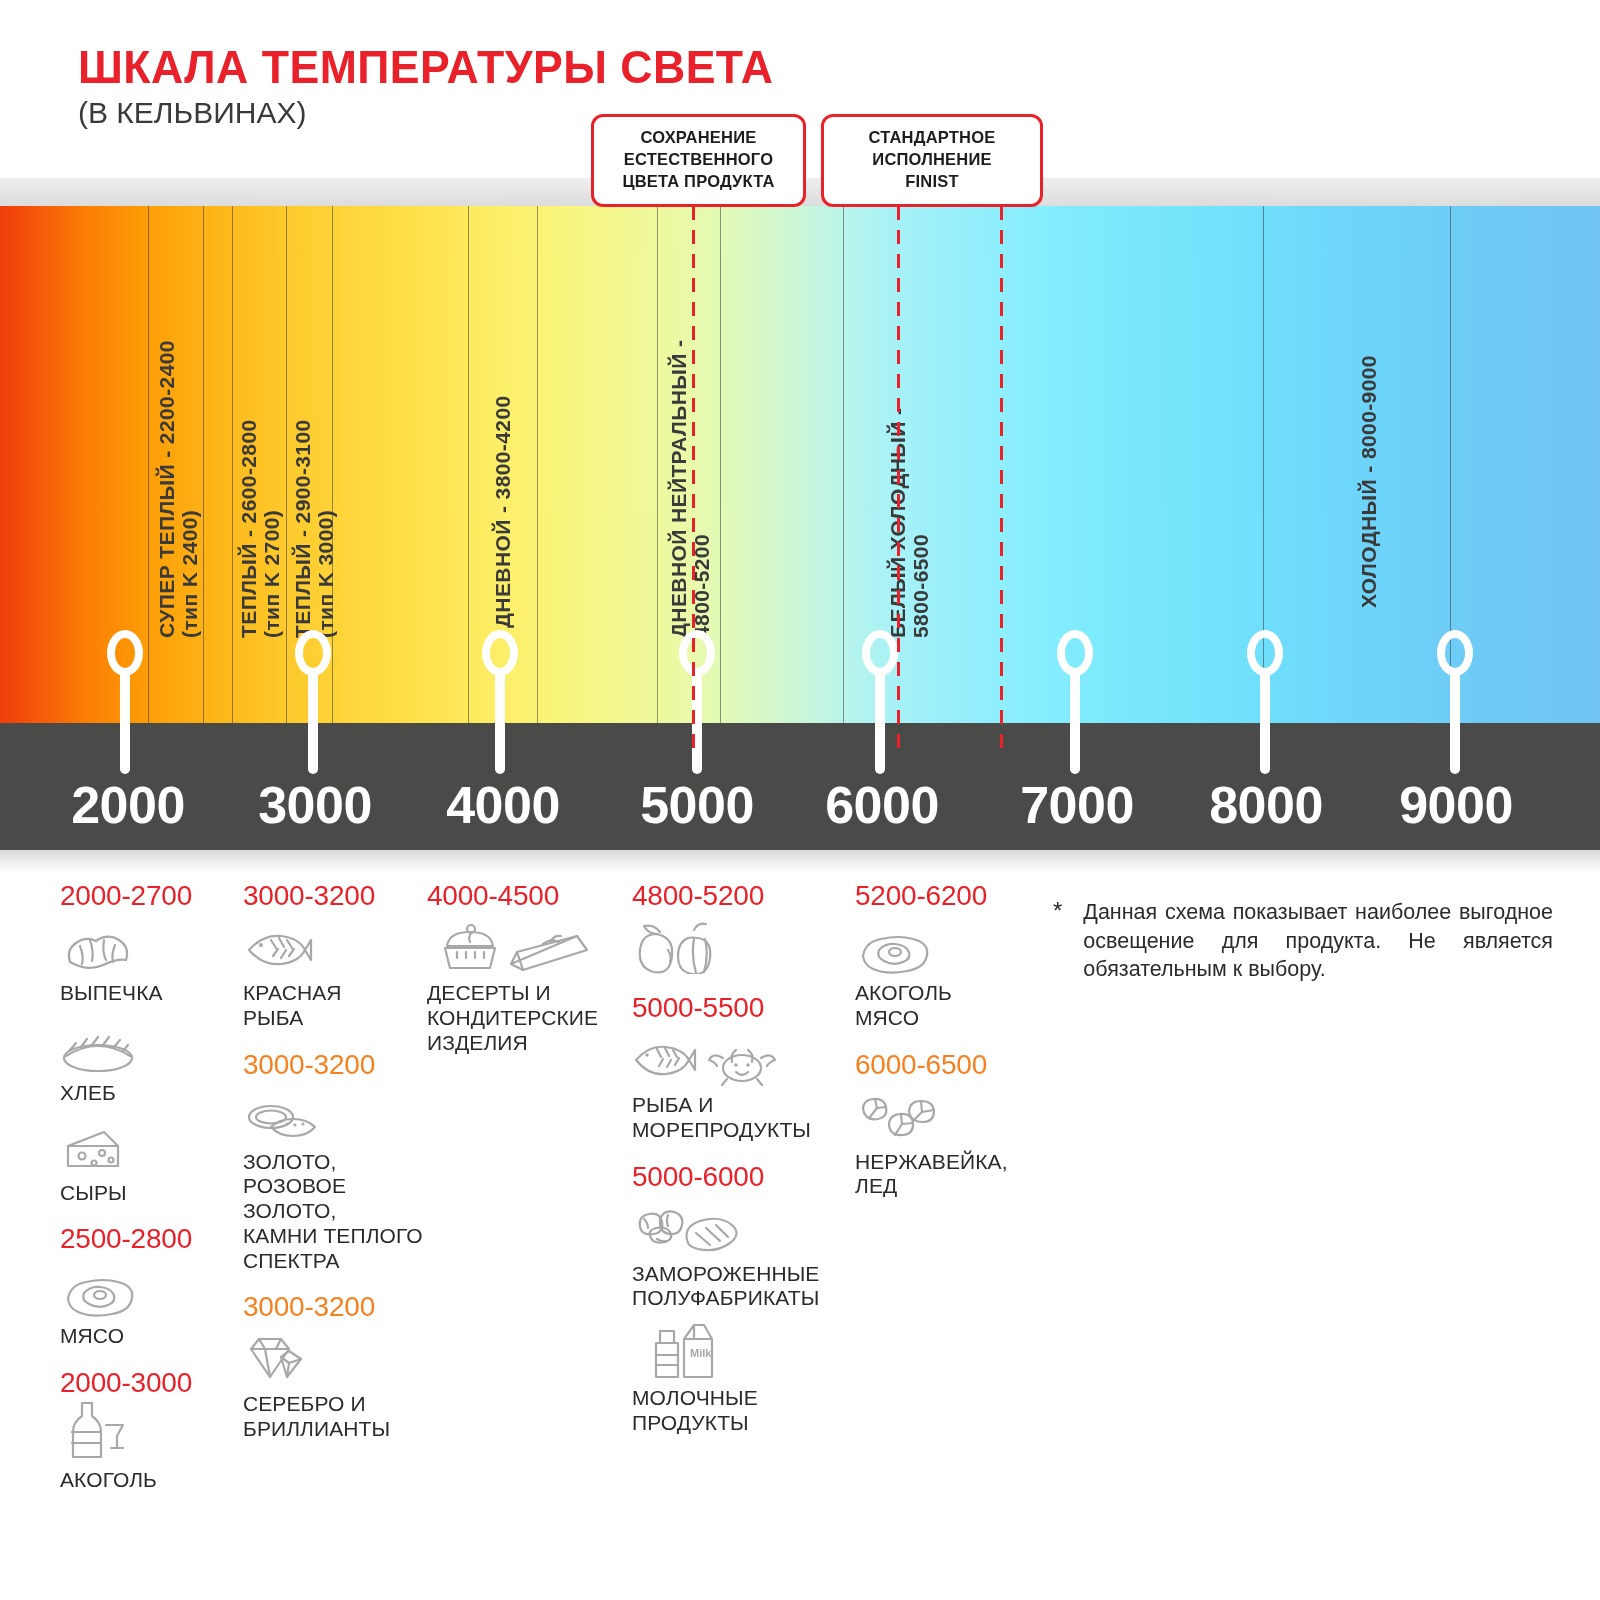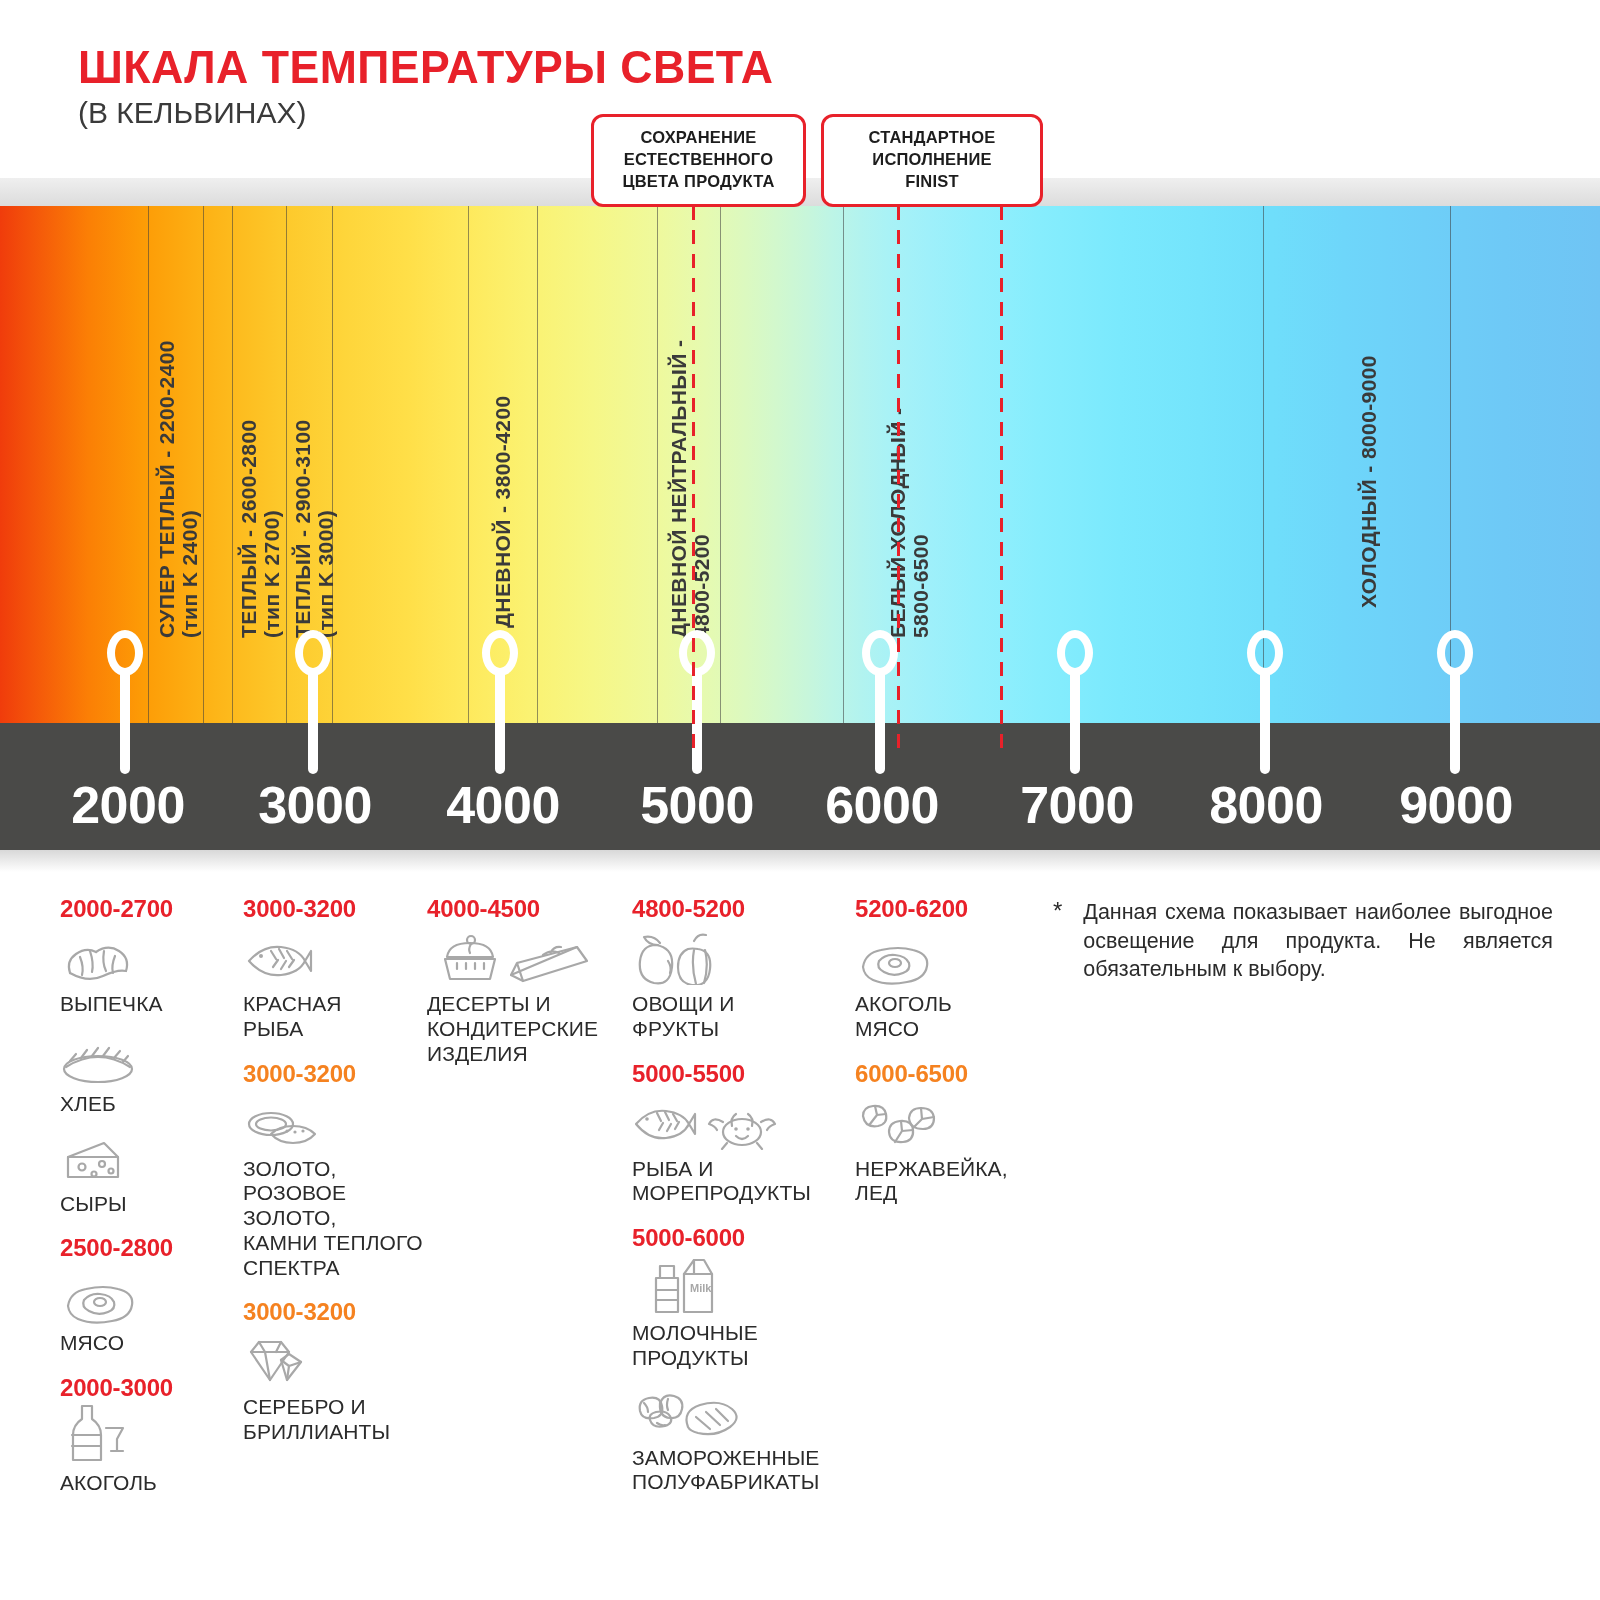--- a/index.html
+++ b/index.html
@@ -123,25 +123,24 @@
   .legend { position: absolute; left: 0; top: 880px; width: 1600px; height: 720px; }
   .lcol { position: absolute; top: 0; }
   #lcol-0 { left: 60px; width: 175px; }
   #lcol-1 { left: 243px; width: 180px; }
   #lcol-2 { left: 427px; width: 190px; }
   #lcol-3 { left: 632px; width: 215px; }
   #lcol-4 { left: 855px; width: 180px; }
 
   .group { margin-bottom: 18px; }
   .ghead {
-    font-size: 24px; font-weight: bold;
+    font-size: 28px; font-weight: normal;
     letter-spacing: -0.2px;
     margin-bottom: 10px;
     white-space: nowrap;
-    margin-top: 15px;
   }
   .ghead.red { color: #e8212a; }
   .ghead.orange { color: #f58220; }
   .item { margin-bottom: 16px; }
   .item .ic { height: 52px; display: flex; align-items: flex-end; }
   .item .ic svg { display: block; }
   .item .lab {
     font-size: 21px; color: #2b2b2b;
     line-height: 1.18; margin-top: 7px;
     letter-spacing: 0.1px;
@@ -411,22 +410,20 @@
             <div class="ic">
               <svg width="90" height="54" viewBox="0 0 90 54">
                 <path d="M28 12 q-6 -8 -16 -6 q4 8 14 8" fill="none" stroke="#a8a8a8" stroke-width="2.2" stroke-linecap="round" stroke-linejoin="round"></path>
                 <path d="M24 14 q-14 0 -16 16 q-2 18 14 22 q16 3 18 -16 q2 -19 -16 -22 Z" fill="none" stroke="#a8a8a8" stroke-width="2.2" stroke-linecap="round" stroke-linejoin="round"></path>
                 <path d="M36 30 q4 6 2 12" fill="none" stroke="#a8a8a8" stroke-width="2.2" stroke-linecap="round" stroke-linejoin="round"></path>
                 <path d="M62 10 q4 -8 12 -6" fill="none" stroke="#a8a8a8" stroke-width="2.2" stroke-linecap="round" stroke-linejoin="round"></path>
                 <path d="M56 18 q-10 4 -10 18 q0 16 14 18 q16 2 18 -16 q2 -18 -12 -20 q-6 -1 -10 0 Z" fill="none" stroke="#a8a8a8" stroke-width="2.2" stroke-linecap="round" stroke-linejoin="round"></path>
                 <path d="M62 19 q-3 16 2 34 M73 19 q4 16 -1 33" fill="none" stroke="#a8a8a8" stroke-width="2.2" stroke-linecap="round" stroke-linejoin="round"></path>
               </svg>
             </div>
-            <div class="lab">ОВОЩИ И
-ФРУКТЫ</div>
           </div>
         </div>
         <div class="group">
           <div class="ghead red">5000-5500</div>
           <div class="item">
             <div class="ic">
               <svg width="150" height="50" viewBox="0 0 150 50">
                 <path d="M4 24 q13 -15 30 -13 q17 2 23 13 q-6 12 -23 14 q-17 2 -30 -14 Z" fill="none" stroke="#a8a8a8" stroke-width="2.2" stroke-linecap="round" stroke-linejoin="round"></path>
                 <path d="M57 24 l6 -10 v20 Z" fill="none" stroke="#a8a8a8" stroke-width="2.2" stroke-linecap="round" stroke-linejoin="round"></path>
                 <circle cx="15" cy="19" r="1.8" fill="#a8a8a8"></circle>
@@ -441,46 +438,46 @@
               </svg>
             </div>
             <div class="lab">РЫБА И
 МОРЕПРОДУКТЫ</div>
           </div>
         </div>
         <div class="group">
           <div class="ghead red">5000-6000</div>
           <div class="item">
             <div class="ic">
+              <svg width="110" height="52" viewBox="0 0 110 52">
+                <path d="M8 24 q-2 -11 9 -13 q11 -2 13 8 q2 10 -8 12 q-12 2 -14 -7 Z" fill="none" stroke="#a8a8a8" stroke-width="2.2" stroke-linecap="round" stroke-linejoin="round"></path>
+                <path d="M28 16 q4 -10 14 -7 q10 3 8 13 q-2 10 -12 9 q-11 -1 -10 -15 Z" fill="none" stroke="#a8a8a8" stroke-width="2.2" stroke-linecap="round" stroke-linejoin="round"></path>
+                <path d="M18 33 q-2 -6 6 -8 q10 -2 14 4 q4 7 -5 10 q-12 3 -15 -6 Z" fill="none" stroke="#a8a8a8" stroke-width="2.2" stroke-linecap="round" stroke-linejoin="round"></path>
+                <path d="M12 16 q4 4 4 9 M36 12 q-2 6 0 11 M25 36 q4 3 8 2" fill="none" stroke="#a8a8a8" stroke-width="2.2" stroke-linecap="round" stroke-linejoin="round"></path>
+                <path d="M56 40 q-6 -16 12 -22 q20 -6 32 4 q10 9 -2 18 q-14 10 -32 6 q-8 -2 -10 -6 Z" fill="none" stroke="#a8a8a8" stroke-width="2.2" stroke-linecap="round" stroke-linejoin="round"></path>
+                <path d="M64 30 l14 12 M74 25 l14 13 M84 22 l12 12" fill="none" stroke="#a8a8a8" stroke-width="2.2" stroke-linecap="round" stroke-linejoin="round"></path>
+              </svg>
+            </div>
+            <div class="lab">ЗАМОРОЖЕННЫЕ
+ПОЛУФАБРИКАТЫ</div>
+          </div>
+          <div class="item">
+            <div class="ic">
               <svg width="100" height="58" viewBox="0 0 100 58">
                 <path d="M24 22 h22 v34 h-22 Z" fill="none" stroke="#a8a8a8" stroke-width="2.2" stroke-linecap="round" stroke-linejoin="round"></path>
                 <path d="M28 10 h14 v12 h-14 Z" fill="none" stroke="#a8a8a8" stroke-width="2.2" stroke-linecap="round" stroke-linejoin="round"></path>
                 <path d="M24 34 h22 M24 44 h22" fill="none" stroke="#a8a8a8" stroke-width="2.2" stroke-linecap="round" stroke-linejoin="round"></path>
                 <path d="M52 18 h28 v38 h-28 Z" fill="none" stroke="#a8a8a8" stroke-width="2.2" stroke-linecap="round" stroke-linejoin="round"></path>
                 <path d="M52 18 L62 4 h10 l8 14" fill="none" stroke="#a8a8a8" stroke-width="2.2" stroke-linecap="round" stroke-linejoin="round"></path>
                 <path d="M62 4 v14" fill="none" stroke="#a8a8a8" stroke-width="2.2" stroke-linecap="round" stroke-linejoin="round"></path>
                 <text x="58" y="36" font-family="Liberation Sans, sans-serif" font-size="11" font-weight="bold" fill="#a8a8a8">Milk</text>
               </svg>
             </div>
             <div class="lab">МОЛОЧНЫЕ ПРОДУКТЫ</div>
           </div>
-          <div class="item">
-            <div class="ic">
-              <svg width="110" height="52" viewBox="0 0 110 52">
-                <path d="M8 24 q-2 -11 9 -13 q11 -2 13 8 q2 10 -8 12 q-12 2 -14 -7 Z" fill="none" stroke="#a8a8a8" stroke-width="2.2" stroke-linecap="round" stroke-linejoin="round"></path>
-                <path d="M28 16 q4 -10 14 -7 q10 3 8 13 q-2 10 -12 9 q-11 -1 -10 -15 Z" fill="none" stroke="#a8a8a8" stroke-width="2.2" stroke-linecap="round" stroke-linejoin="round"></path>
-                <path d="M18 33 q-2 -6 6 -8 q10 -2 14 4 q4 7 -5 10 q-12 3 -15 -6 Z" fill="none" stroke="#a8a8a8" stroke-width="2.2" stroke-linecap="round" stroke-linejoin="round"></path>
-                <path d="M12 16 q4 4 4 9 M36 12 q-2 6 0 11 M25 36 q4 3 8 2" fill="none" stroke="#a8a8a8" stroke-width="2.2" stroke-linecap="round" stroke-linejoin="round"></path>
-                <path d="M56 40 q-6 -16 12 -22 q20 -6 32 4 q10 9 -2 18 q-14 10 -32 6 q-8 -2 -10 -6 Z" fill="none" stroke="#a8a8a8" stroke-width="2.2" stroke-linecap="round" stroke-linejoin="round"></path>
-                <path d="M64 30 l14 12 M74 25 l14 13 M84 22 l12 12" fill="none" stroke="#a8a8a8" stroke-width="2.2" stroke-linecap="round" stroke-linejoin="round"></path>
-              </svg>
-            </div>
-            <div class="lab">ЗАМОРОЖЕННЫЕ
-ПОЛУФАБРИКАТЫ</div>
-          </div>
         </div>
       </div>
     <div class="lcol" id="lcol-4">
         <div class="group">
           <div class="ghead red">5200-6200</div>
           <div class="item">
             <div class="ic">
               <svg width="80" height="44" viewBox="0 0 80 44">
                 <path d="M8 26 q2 -14 18 -17 q18 -4 32 0 q16 4 14 16 q-2 13 -20 16 q-20 4 -34 -2 q-9 -4 -10 -13 Z" fill="none" stroke="#a8a8a8" stroke-width="2.2" stroke-linecap="round" stroke-linejoin="round"></path>
                 <path d="M24 20 q6 -7 16 -6 q11 1 14 8 q2 7 -6 10 q-10 4 -19 -1 q-8 -4 -5 -11 Z" fill="none" stroke="#a8a8a8" stroke-width="2.2" stroke-linecap="round" stroke-linejoin="round"></path>

